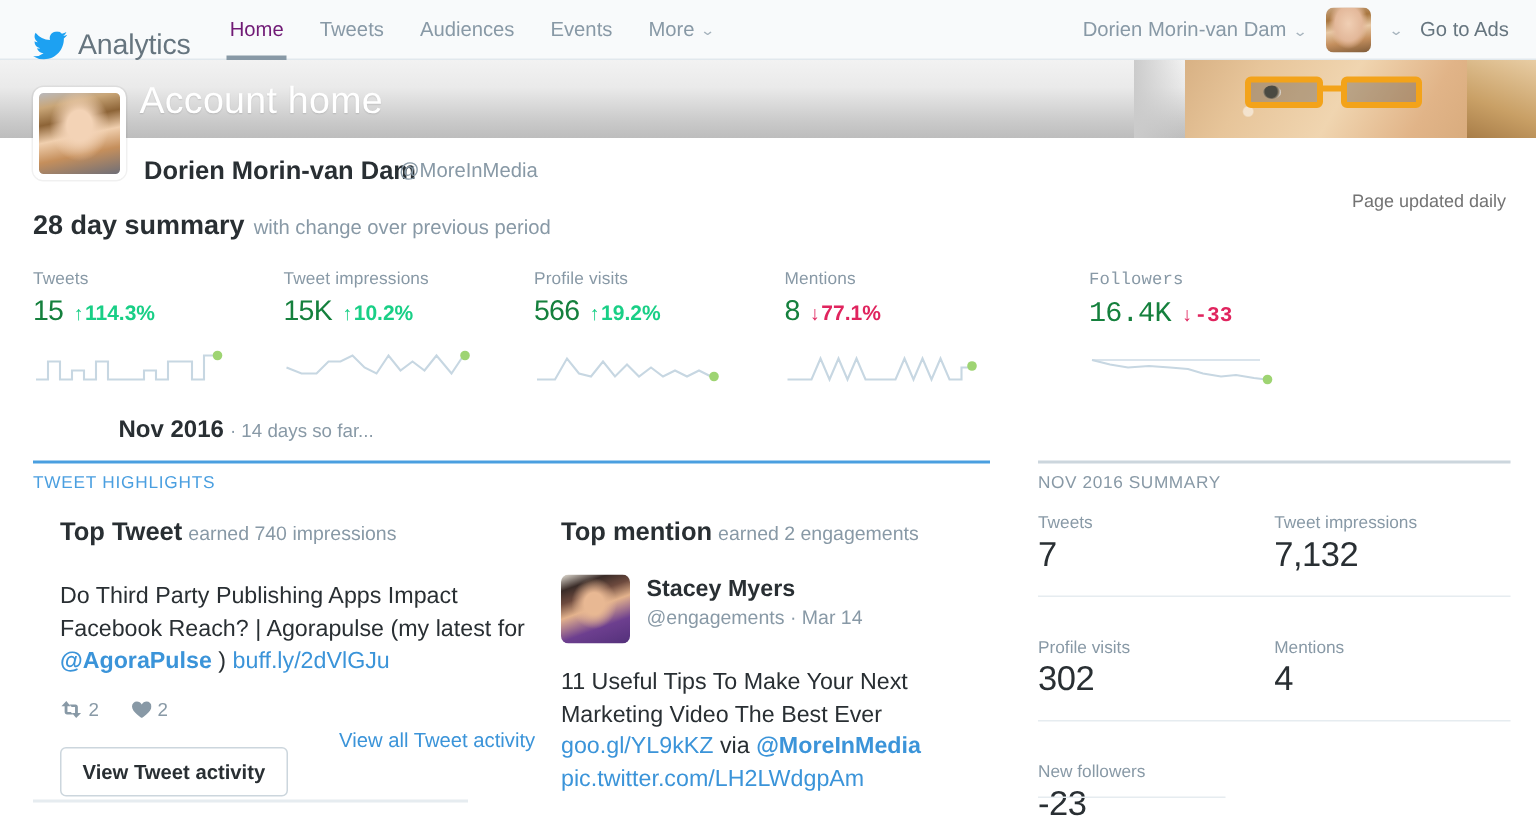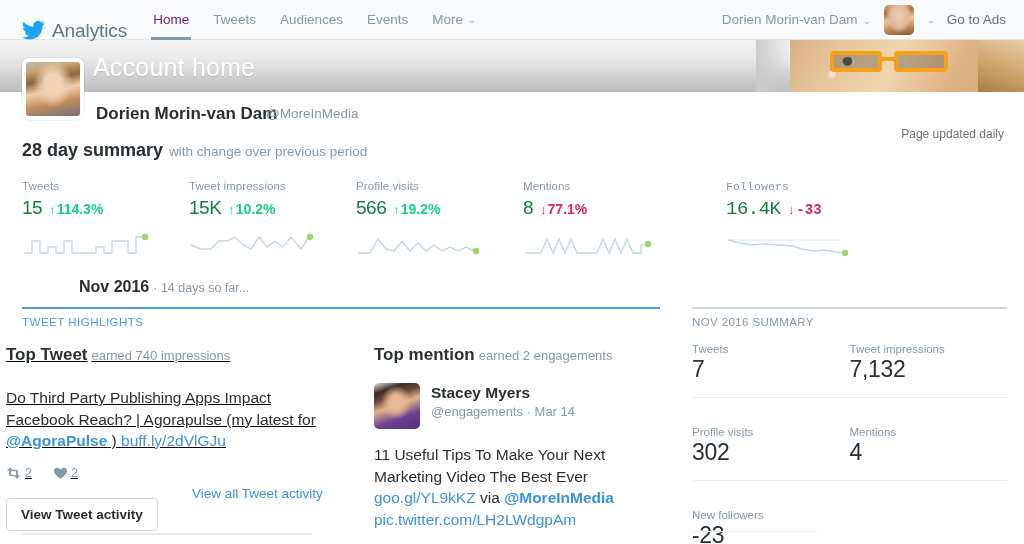--- a/index.html
+++ b/index.html
@@ -113,21 +113,21 @@
 
   .highlights-label{
     position:absolute; left:22px; top:316px; font-size:11.5px; color:#4a9fe0;
     letter-spacing:.5px;
   }
   .nov-summary-label{
     position:absolute; left:692px; top:316px; font-size:11.5px; color:#8899a6; letter-spacing:.4px;
   }
 
   
-  .col-tweet{ position:absolute; left:6px; top:345px; width:310px;text-decoration:underline; }
+  .col-tweet{ position:absolute; left:40px; top:345px; width:310px; }
   .card-head{ font-size:17px; font-weight:bold; color:#292f33; }
   .card-head .sub{ font-size:13px; color:#8899a6; font-weight:normal; margin-left:4px; }
   .tweet-body{ margin-top:22px; font-size:15.5px; color:#292f33; line-height:21.5px; }
   .tweet-body .mention{ color:#3b94d9; font-weight:bold; }
   .tweet-body .link{ color:#3b94d9; }
   .engagements{ margin-top:14px; display:flex; align-items:center; color:#8899a6; font-size:12.5px; }
   .eng-item{ display:flex; align-items:center; margin-right:22px; }
   .eng-item svg{ margin-right:4px; }
   .btn{
     margin-top:18px; display:inline-block; padding:8px 14px; font-size:13.5px; font-weight:bold;

